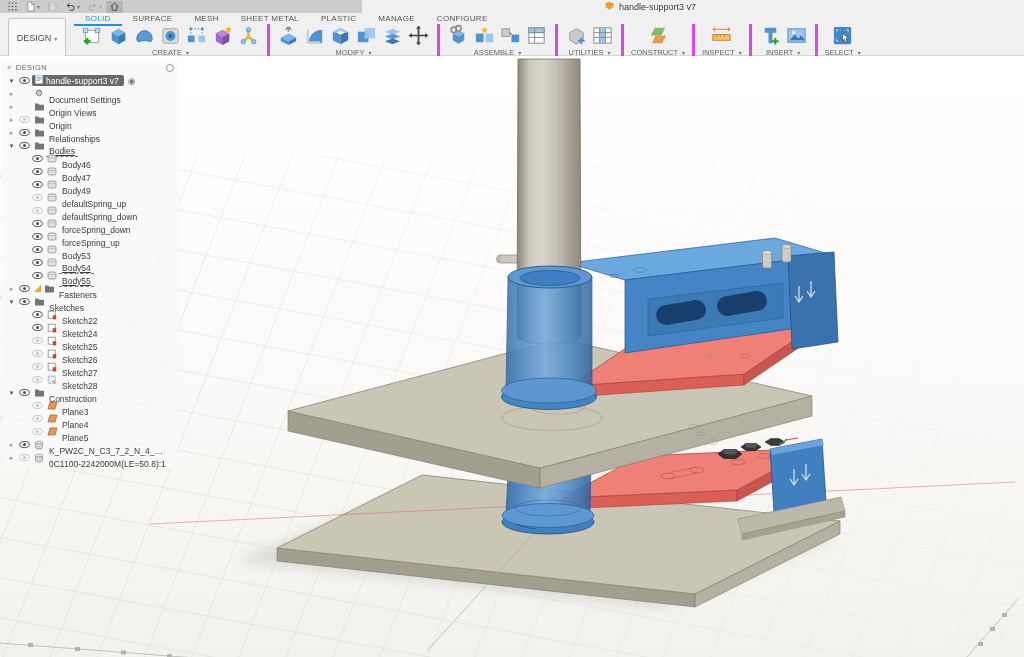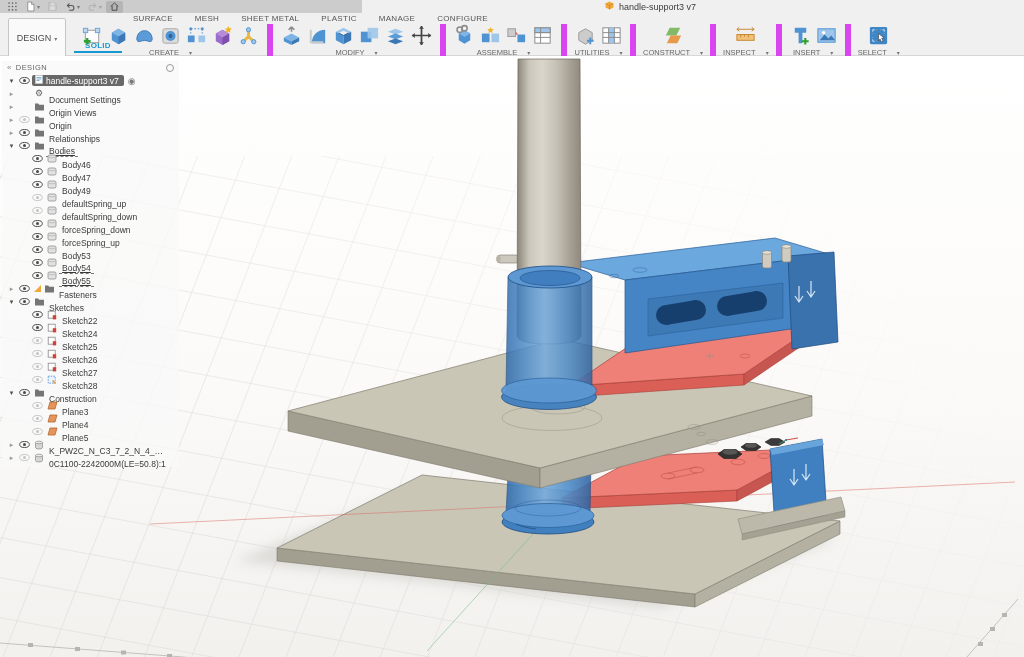--- a/index.html
+++ b/index.html
@@ -17,28 +17,28 @@
   .doc-title{position:absolute;left:300px;top:0;height:13px;display:flex;align-items:center;
              gap:4px;font-size:9px;color:#3c3c3c;width:700px;justify-content:center;pointer-events:none;}
 
   
   .ribbon{position:relative;height:42px;background:#f0f0f1;border-bottom:1px solid #d6d6d6;}
   .design-btn{position:absolute;left:8px;top:5px;width:58px;height:40px;background:#fafafa;
               border:1px solid #c6c6c6;border-radius:2px;font-size:9px;color:#4a4a4a;
               display:flex;align-items:center;justify-content:center;gap:3px;box-sizing:border-box;}
   .tabs{margin-left:74px;display:flex;height:11px;align-items:flex-start;}
   .tab{font-size:8px;color:#555;padding:0 11px;letter-spacing:.3px;line-height:11px;border-bottom:2px solid transparent;}
-  .tab.active{color:var(--accent_blue);border-bottom-color:var(--accent_blue);font-weight:bold;margin-top:27px;}
+  .tab.active{color:var(--accent_blue);border-bottom-color:var(--accent_blue);font-weight:normal;}
   .groups{display:flex;align-items:flex-start;margin-left:74px;height:31px;}
   .group{display:flex;flex-direction:column;align-items:center;padding:0 7px;}
-  .group + .group{border-left:6px solid #d946ef;}
+  .group + .group{border-left:3px solid #d946ef;}
   .gicons{display:flex;gap:3px;height:23px;}
   .gicon{width:23px;height:23px;}
   .gicon svg{width:23px;height:23px;}
-  .glabel{font-size:7.5px;color:#666;margin-top:1px;display:flex;gap:10px;align-items:center;white-space:nowrap;}
+  .glabel{font-size:7.5px;color:#666;margin-top:1px;display:flex;gap:4px;align-items:center;white-space:nowrap;}
   .glabel .caret{font-size:6px;color:#777;}
 
   
   .viewport{position:absolute;top:56px;left:0;width:1024px;height:601px;
             background:linear-gradient(#ffffff,#f3f2ef);}
   .viewport svg.scene{position:absolute;left:0;top:0;}
 
   
   .browser{position:absolute;left:2px;top:5px;width:177px;background:rgba(249,249,249,.8);
            padding-bottom:3px;}

